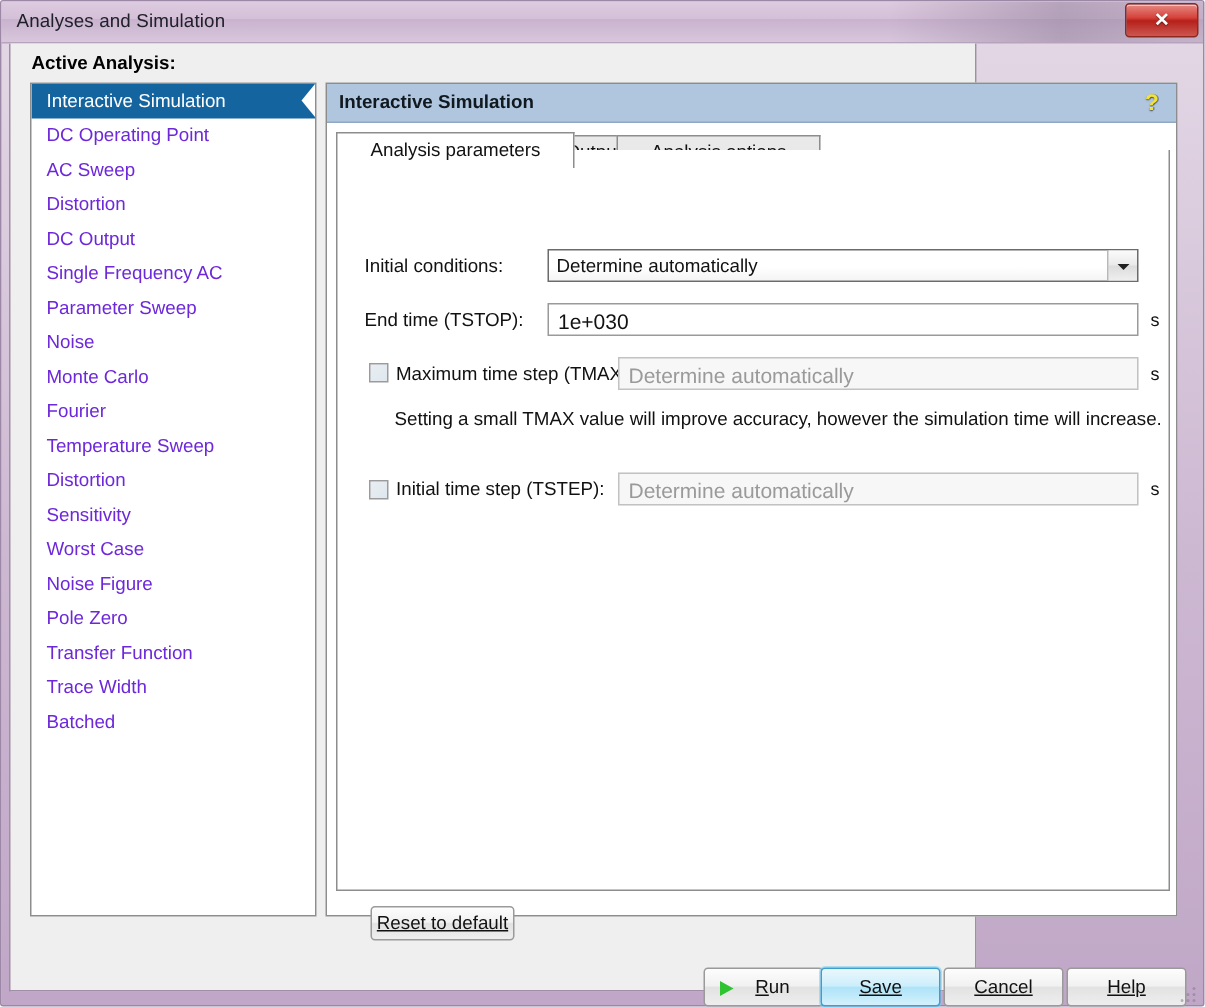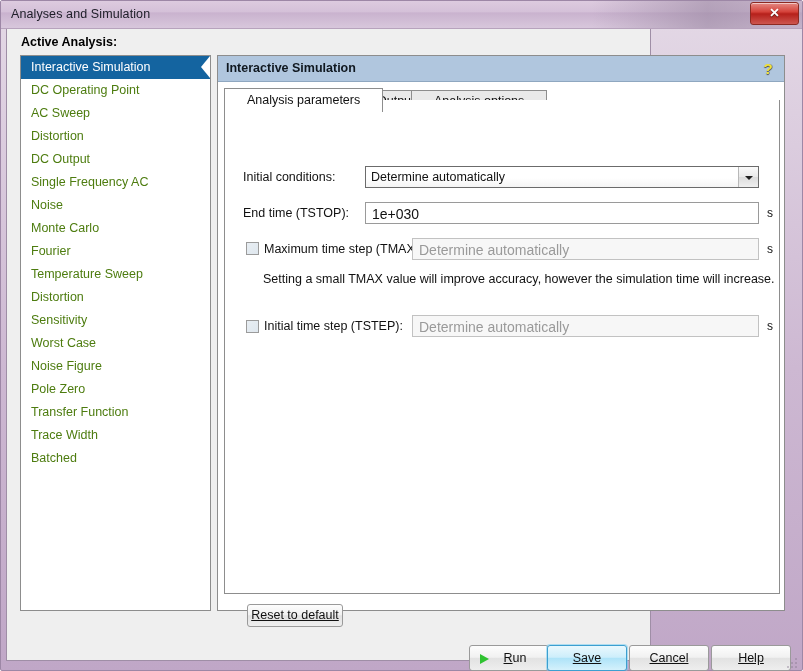--- a/index.html
+++ b/index.html
@@ -103,21 +103,21 @@
     background: #ffffff;
     border: 1px solid #8d8d8d;
     box-sizing: border-box;
     overflow: hidden;
   }
   .list-item {
     height: 23px;
     line-height: 23px;
     padding-left: 10px;
     font-size: 12.5px;
-    color: #4d7c0f;
+    color: #6d28d9;
     position: relative;
     cursor: default;
     white-space: nowrap;
   }
   .list-item.selected {
     background: #1464a0;
     color: #ffffff;
   }
   .list-item.selected::after {
     content: "";
@@ -391,20 +391,21 @@
   <div id="client">
 
     <div id="active-analysis-label">Active Analysis:</div>
     <div id="analysis-list">
       <div class="list-item selected">Interactive Simulation</div>
       <div class="list-item">DC Operating Point</div>
       <div class="list-item">AC Sweep</div>
       <div class="list-item">Distortion</div>
       <div class="list-item">DC Output</div>
       <div class="list-item">Single Frequency AC</div>
+      <div class="list-item">Parameter Sweep</div>
       <div class="list-item">Noise</div>
       <div class="list-item">Monte Carlo</div>
       <div class="list-item">Fourier</div>
       <div class="list-item">Temperature Sweep</div>
       <div class="list-item">Distortion</div>
       <div class="list-item">Sensitivity</div>
       <div class="list-item">Worst Case</div>
       <div class="list-item">Noise Figure</div>
       <div class="list-item">Pole Zero</div>
       <div class="list-item">Transfer Function</div>

